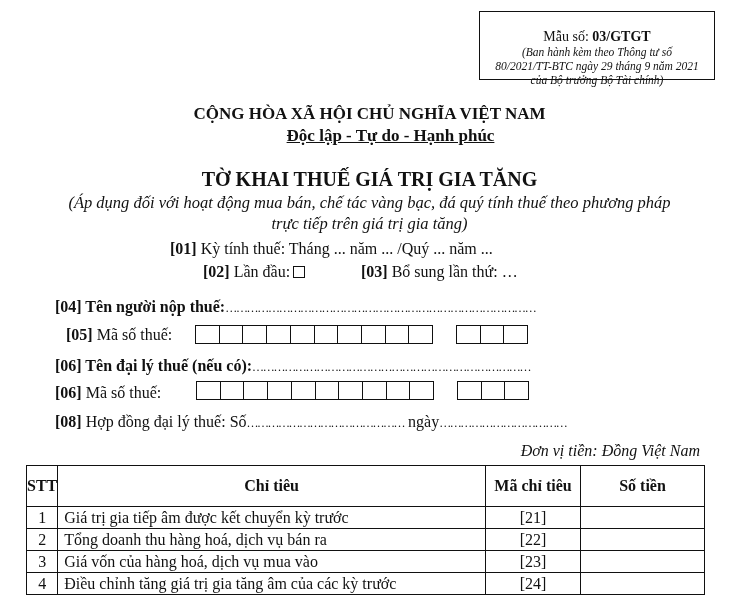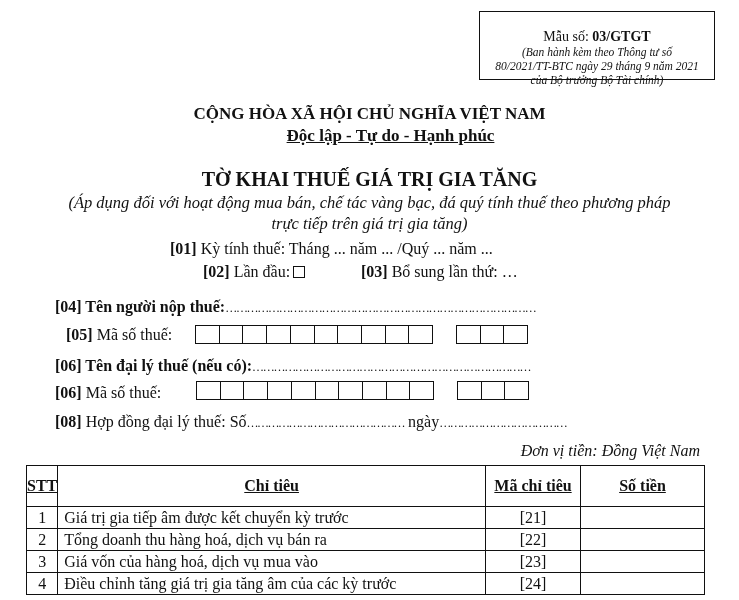--- a/index.html
+++ b/index.html
@@ -17,21 +17,21 @@
   .h3 { top:168px; font-size:20px; font-weight:bold; }
   .sub { top:192px; font-size:16.5px; font-style:italic; line-height:21px; left:200px; width:540px; text-align:center; }
   .line { font-size:16px; white-space:nowrap; }
   .line b { font-weight:bold; }
   .boxes { display:flex; border:1.2px solid #111; height:19px; box-sizing:border-box; }
   .boxes .cell { flex:1; border-right:1.2px solid #111; }
   .boxes .cell:last-child { border-right:none; }
   .checkbox { display:inline-block; width:10px; height:10px; border:1.6px solid #111; vertical-align:-1px; margin-left:3px; }
   table { position:absolute; left:26px; top:465px; width:679px; border-collapse:collapse; font-size:16px; }
   td, th { border:1.3px solid #111; padding:0 6px; }
-  th { font-weight:bold; height:40px; line-height:18px;text-decoration:underline; }
+  th { font-weight:bold; height:40px; line-height:18px; }
   td { height:21px; line-height:21px; }
   .c-stt { width:28px; text-align:center; padding:0; }
   .c-code { width:82px; text-align:center; }
   .c-amount { width:111px; }
 </style>
 </head>
 <body>
 
 <div class="abs form-box">
   <div class="l1"><span>Mẫu số: </span><b>03/GTGT</b></div>

